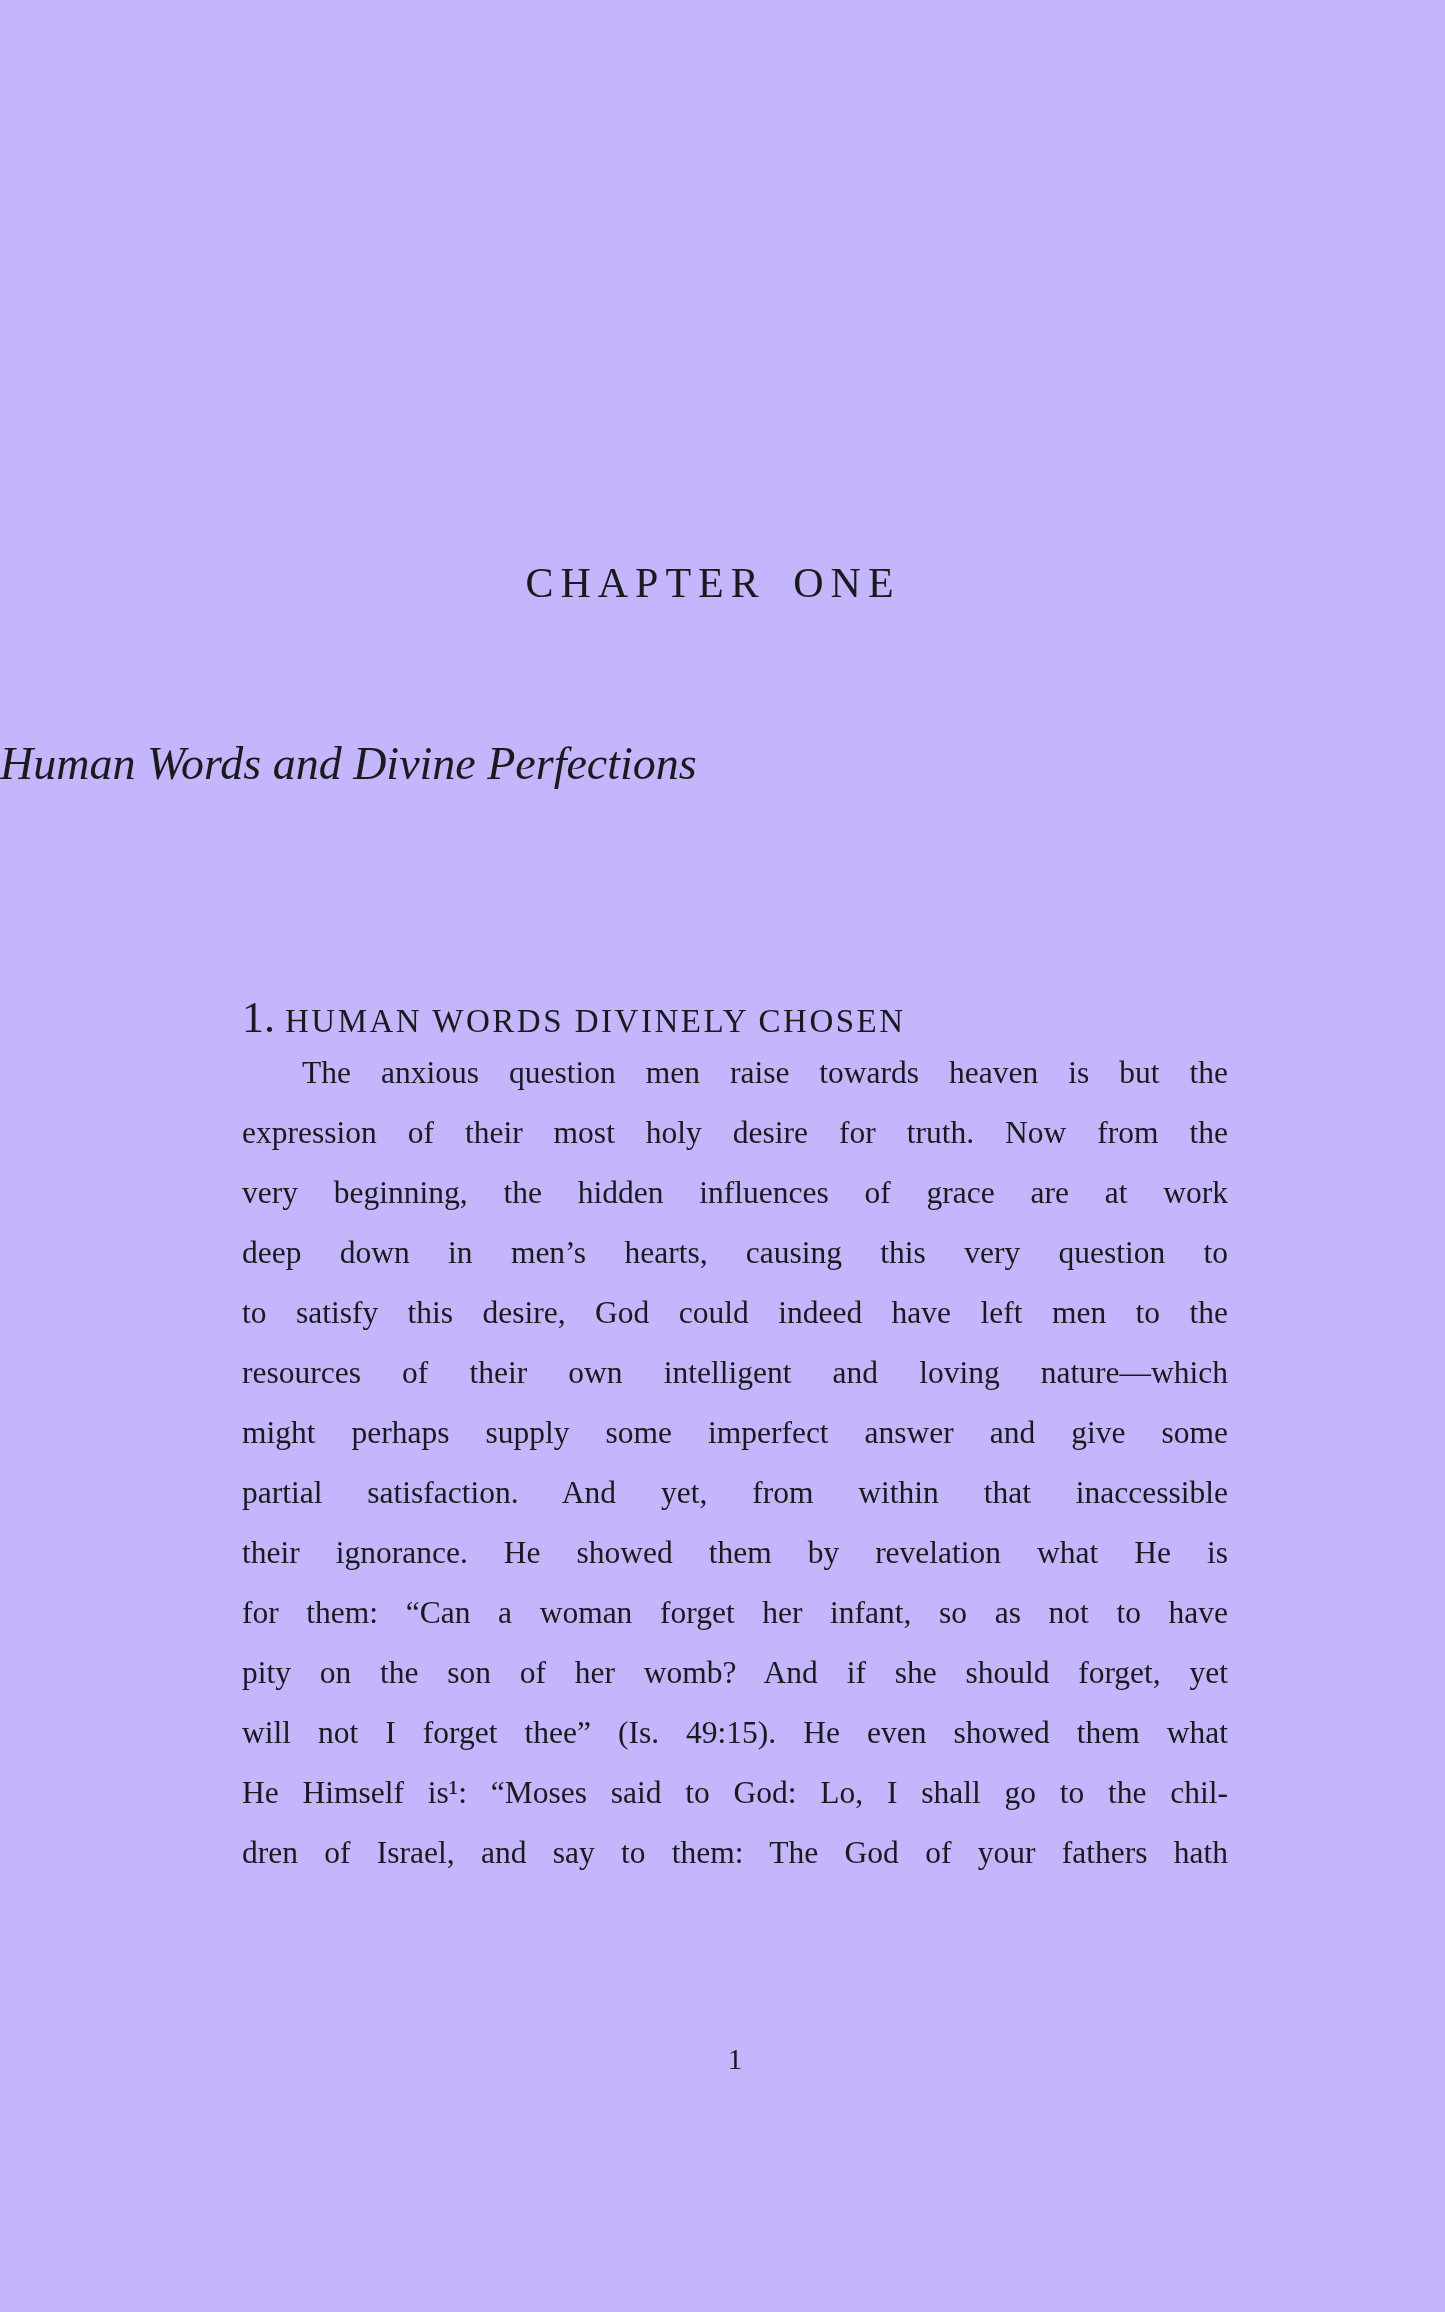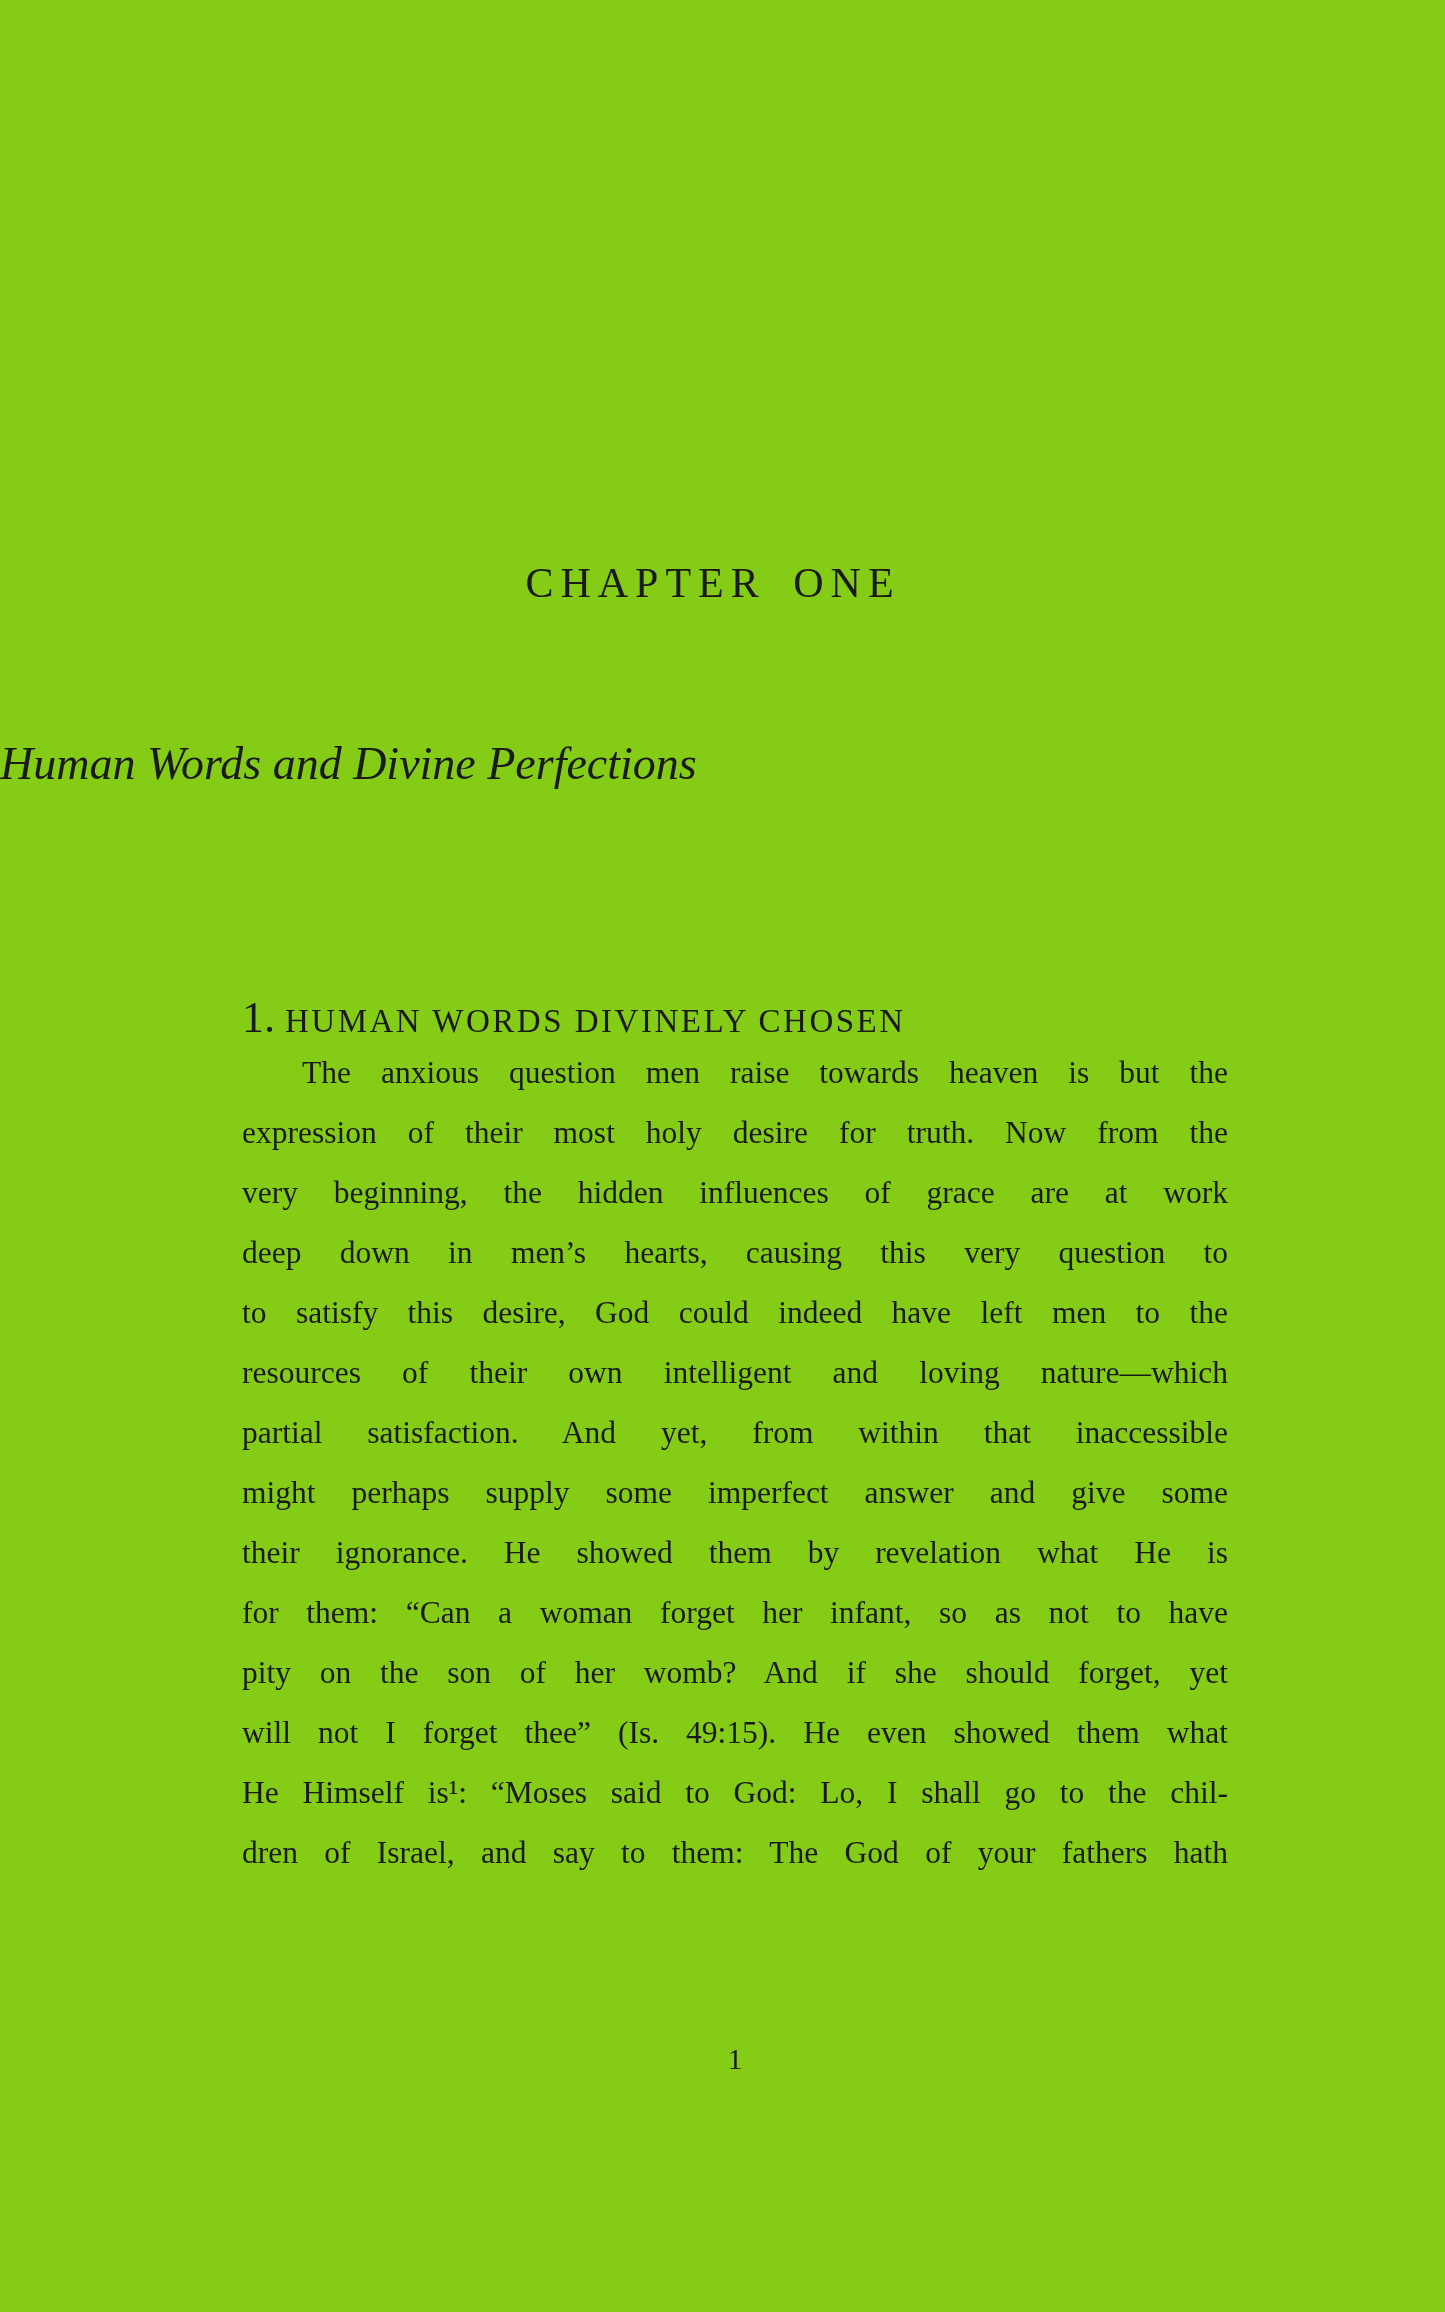--- a/index.html
+++ b/index.html
@@ -4,21 +4,21 @@
 <style>
   html, body {
     margin: 0;
     padding: 0;
     background: #ffffff;
   }
   .page {
     position: relative;
     width: 1445px;
     height: 2312px;
-    background: #84cc16;
+    background: #c4b5fd;
     font-family: "Liberation Serif", serif;
     color: #1a1a1a;
     overflow: hidden;
   }
   .chapter-heading {
     position: absolute;
     top: 562px;
     left: 0;
     width: 1426px;
     text-align: center;
@@ -92,22 +92,22 @@
     <span class="section-number">1.</span><span class="section-title">HUMAN WORDS DIVINELY CHOSEN</span>
   </div>
 
   <div class="body-text">
       <div class="body-line">The anxious question men raise towards heaven is but the</div>
       <div class="body-line">expression of their most holy desire for truth. Now from the</div>
       <div class="body-line">very beginning, the hidden influences of grace are at work</div>
       <div class="body-line">deep down in men’s hearts, causing this very question to</div>
       <div class="body-line">to satisfy this desire, God could indeed have left men to the</div>
       <div class="body-line">resources of their own intelligent and loving nature—which</div>
+      <div class="body-line">might perhaps supply some imperfect answer and give some</div>
       <div class="body-line">partial satisfaction. And yet, from within that inaccessible</div>
-      <div class="body-line">might perhaps supply some imperfect answer and give some</div>
       <div class="body-line">their ignorance. He showed them by revelation what He is</div>
       <div class="body-line">for them: “Can a woman forget her infant, so as not to have</div>
       <div class="body-line">pity on the son of her womb? And if she should forget, yet</div>
       <div class="body-line">will not I forget thee” (Is. 49:15). He even showed them what</div>
       <div class="body-line">He Himself is¹: “Moses said to God: Lo, I shall go to the chil-</div>
       <div class="body-line">dren of Israel, and say to them: The God of your fathers hath</div>
     </div>
 
   <div class="page-number">1</div>
 

